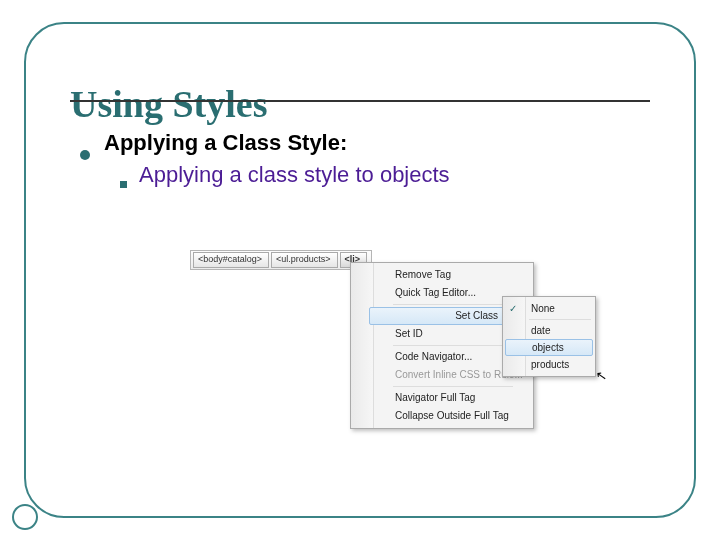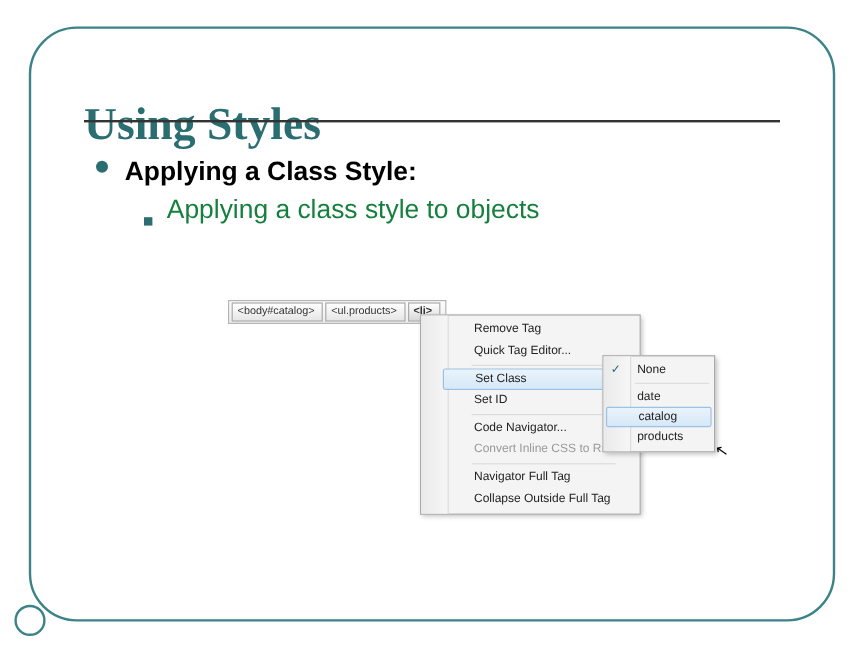--- a/index.html
+++ b/index.html
@@ -51,21 +51,21 @@
     background: #333;
   }
   .body {
     position: absolute;
     top: 130px;
     left: 80px;
     right: 70px;
   }
   .bullet-row {
     display: flex;
-    align-items: flex-start;
+    align-items: flex-end;
     margin-bottom: 6px;
   }
   .disc {
     width: 10px; height: 10px; border-radius: 50%;
     background: #2a6e71;
     margin-right: 14px;
     position: relative;
     top: 4px;
     flex-shrink: 0;
   }
@@ -83,21 +83,21 @@
   .sq {
     width: 7px; height: 7px;
     background: #2a6e71;
     margin-right: 12px;
     position: relative;
     top: 6px;
     flex-shrink: 0;
   }
   .lvl2 {
     font-size: 22px;
-    color: #15803d;
+    color: #4c1d95;
   }
 
   
   .shot {
     position: absolute;
     top: 250px;
     left: 190px;
     width: 380px;
     height: 170px;
     font-family: "Segoe UI", Tahoma, sans-serif;
@@ -159,21 +159,21 @@
     margin: 2px 4px 2px 26px;
     padding: 0;
   }
   .mitem.disabled { color: #999; }
   .mitem.hl {
     background: linear-gradient(#eaf3fb,#d6e8f7);
     border: 1px solid #9ac1e6;
     border-radius: 2px;
     margin: 0 2px;
     padding-left: 26px;
-    height: 16px; line-height: 16px;
+    height: 16px; line-height: 16px; text-align: right;
   }
   .arrow {
     position: absolute;
     right: 6px; top: 50%;
     transform: translateY(-50%);
     width: 0; height: 0;
     border-top: 4px solid transparent;
     border-bottom: 4px solid transparent;
     border-left: 4px solid #333;
   }
@@ -276,18 +276,18 @@
   </div>
 
   <div class="submenu">
     <div class="menu-strip"></div>
     <div class="sitem">
       <span class="check">✓</span>
       <span>None</span>
     </div>
     <div class="sitem sep"></div>
     <div class="sitem">date</div>
-    <div class="sitem hl">catalog</div>
+    <div class="sitem hl">objects</div>
     <div class="sitem">products</div>
   </div>
 
   <div class="cursor">↖</div>
 </div>
 
 </body></html>

